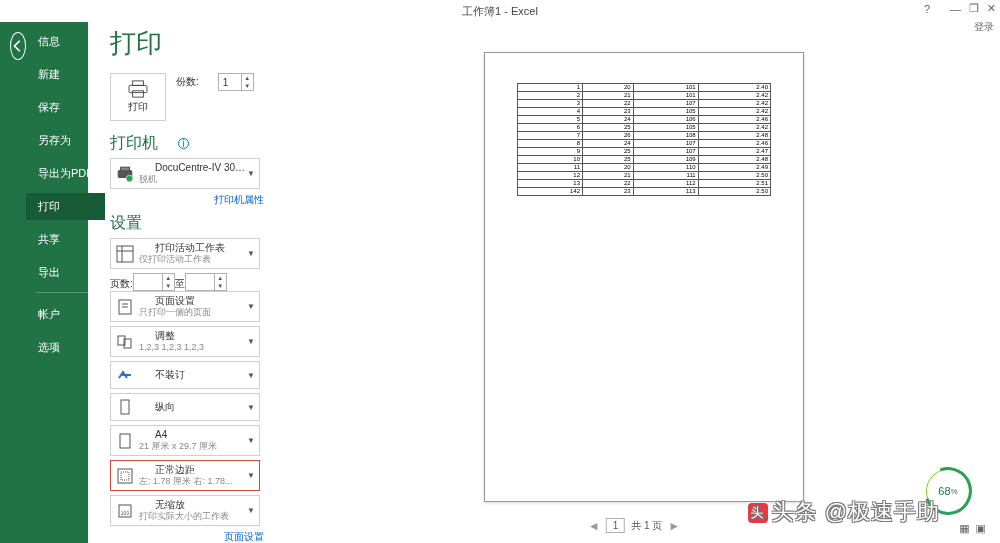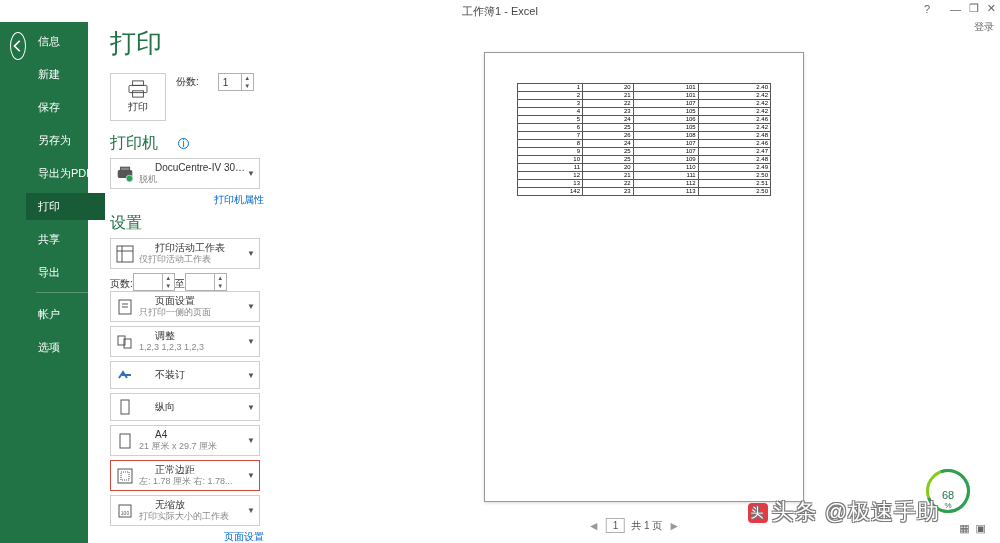--- a/index.html
+++ b/index.html
@@ -54,21 +54,21 @@
 .page-preview { width: 320px; height: 450px; border: 1px solid #999; box-shadow: 0 1px 3px rgba(0,0,0,0.15); background: #fff; padding: 30px 32px; }
 .data-table { border-collapse: collapse; width: 100%; font-size: 6px; }
 .data-table td { border: 0.5px solid #555; padding: 0 2px; text-align: right; height: 7px; line-height: 7px; }
 
 .pager { display: flex; align-items: center; gap: 6px; font-size: 10px; color: #555; position:absolute; bottom:10px; left:50%; transform:translateX(-50%);}
 .pager .nav { color: #999; cursor: pointer; font-size:12px;}
 .pager .cur { border: 1px solid #b0b0b0; padding: 1px 6px; background:#fff;}
 
 .status-icons{position:absolute; right:14px; bottom:8px; display:flex; gap:6px; font-size:11px; color:#666;}
 
-.progress-ring { position: absolute; right: 30px; bottom: 30px; width: 44px; height: 44px; border-radius: 50%; border: 3px solid #84cc16; display: flex; align-items: center; justify-content: flex-end; font-size: 11px; color: #217346; flex-direction: column; }
+.progress-ring { position: absolute; right: 30px; bottom: 30px; width: 44px; height: 44px; border-radius: 50%; border: 1px solid #84cc16; display: flex; align-items: center; justify-content: center; font-size: 11px; color: #217346; }
 .progress-ring::before{content:""; position:absolute; inset:-3px; border-radius:50%; border:3px solid transparent; border-top-color:#2e9e5b; border-right-color:#2e9e5b; border-bottom-color:#2e9e5b; transform:rotate(25deg);}
 
 .watermark { position: absolute; right: 60px; bottom: 16px; font-size: 22px; color: #fff; font-weight: 500; text-shadow: -1px -1px 0 #777, 1px -1px 0 #777, -1px 1px 0 #777, 1px 1px 0 #777; letter-spacing: 1px; pointer-events:none;}
 .watermark-icon{display:inline-block; width:20px; height:20px; vertical-align:middle; background:#e63946; border-radius:4px; margin-right:4px; position:relative;}
 .watermark-icon::after{content:"头"; color:#fff; font-size:13px; position:absolute; left:3px; top:1px;}
 
 .printer-status{width:14px;height:14px; position:relative;}
 .printer-status .p{fill:#555;}
 .printer-status .dot{fill:#2e9e5b; stroke:#fff; stroke-width:0.5;}
 </style>

